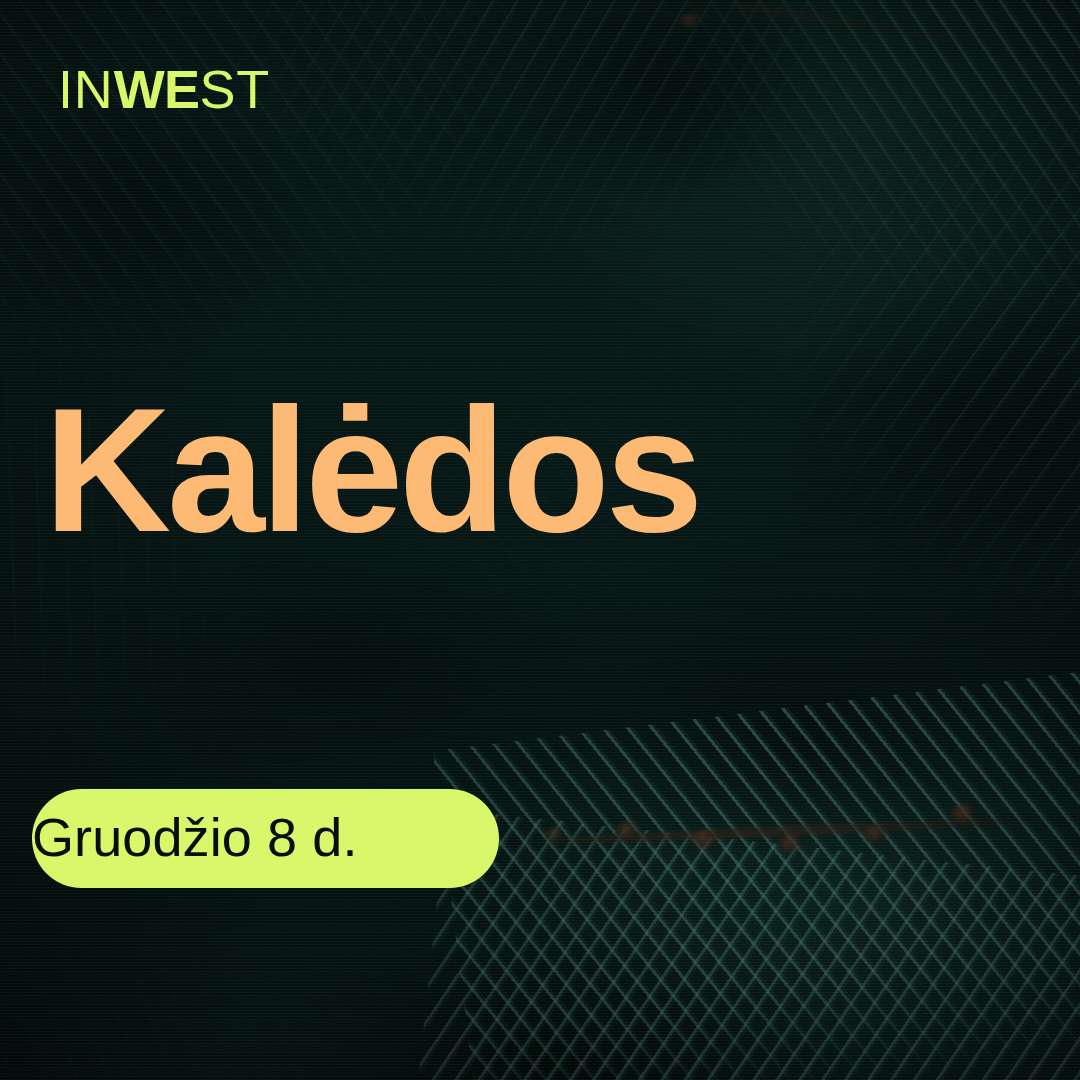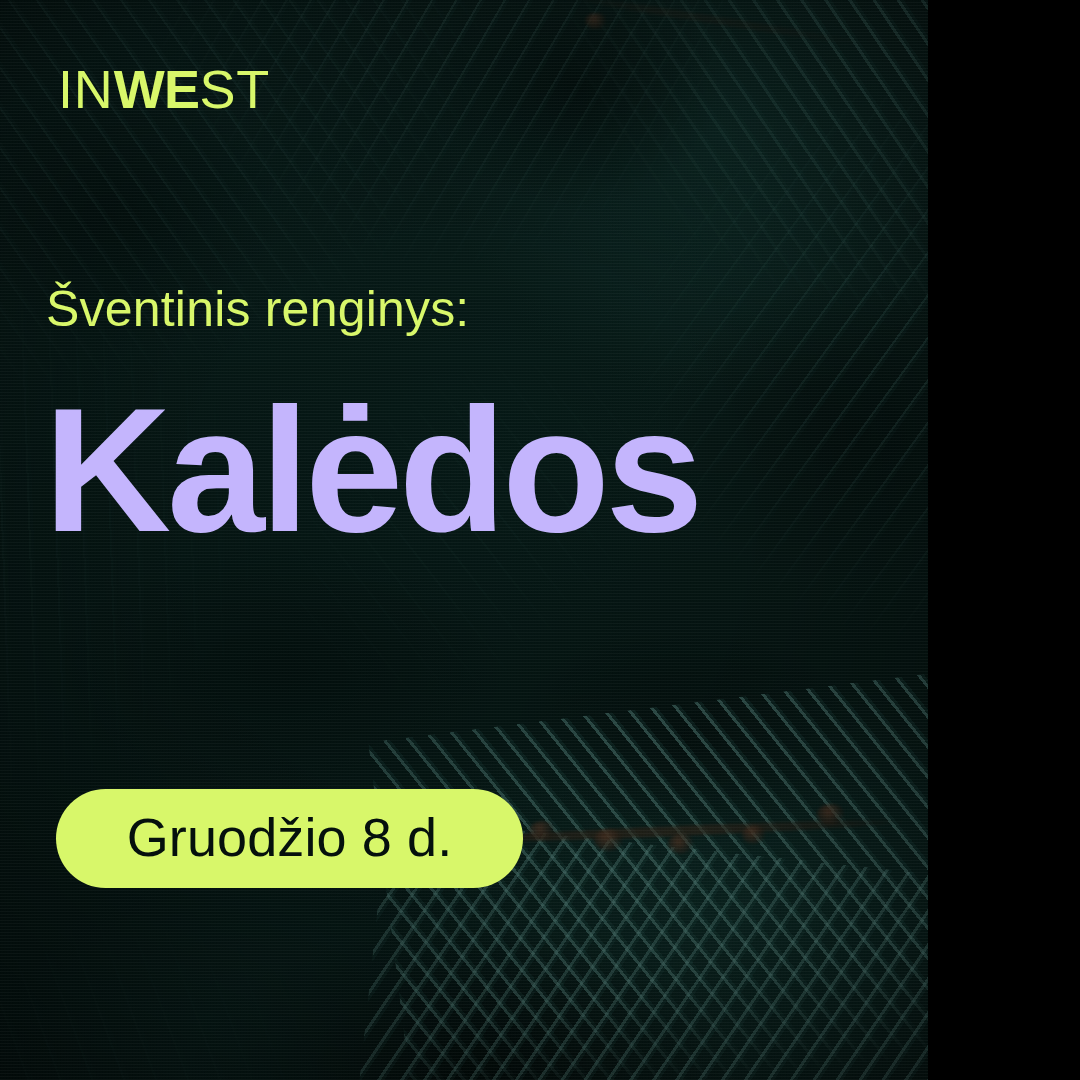--- a/index.html
+++ b/index.html
@@ -1,21 +1,21 @@
 <!DOCTYPE html>
 <html lang="lt"><head>
 <meta charset="utf-8">
 <title>INWEST Kalėdos</title>
 <style>
   html,body{margin:0;padding:0;background:#000;}
   *{box-sizing:border-box;}
 
   #poster{
     position:relative;
-    width:928px;
+    width:1080px;
     height:1080px;
     overflow:hidden;
     font-family:"Liberation Sans", sans-serif;
     background:#0b1f1c;
     user-select:none;
   }
 
   
   .bg-layer{position:absolute;inset:0;}
 
@@ -221,35 +221,35 @@
   }
 
   
   .headline{
     position:absolute;
     left:44px; top:386px;
     font-size:176px;
     line-height:.955;
     font-weight:700;
     letter-spacing:-.024em;
-    color:#c4b5fd;
+    color:#fdba74;
     white-space:nowrap;
   }
   .headline .hl-line{display:block;}
 
   
   .date-pill{
     position:absolute;
-    left:56px; top:789px;
+    left:32px; top:789px;
     width:467px; height:99px;
     border-radius:60px;
     background:#d8f76a;
     display:flex;
     align-items:center;
-    justify-content:center;
+    justify-content:flex-start;
   }
   .date-pill-label{
     font-size:54px;
     line-height:1;
     font-weight:400;
     letter-spacing:.002em;
     color:#05100d;
     white-space:nowrap;
     padding-bottom:4px;
   }
@@ -289,21 +289,20 @@
   <div class="bg-layer bg-scrim"></div>
   <div class="bg-layer bg-vignette"></div>
   <div class="bg-layer bg-grain"></div>
 
   <div class="content">
 
     <div class="logo">
       <span class="thin">IN</span><span class="bold">WE</span><span class="thin">ST</span>
     </div>
 
-    <div class="eyebrow">Šventinis renginys:</div>
 
     <div class="headline">
       <span class="hl-line">Kalėdos</span>
     </div>
 
     <div class="date-pill">
       <span class="date-pill-label">Gruodžio 8 d.</span>
     </div>
 
   </div>

